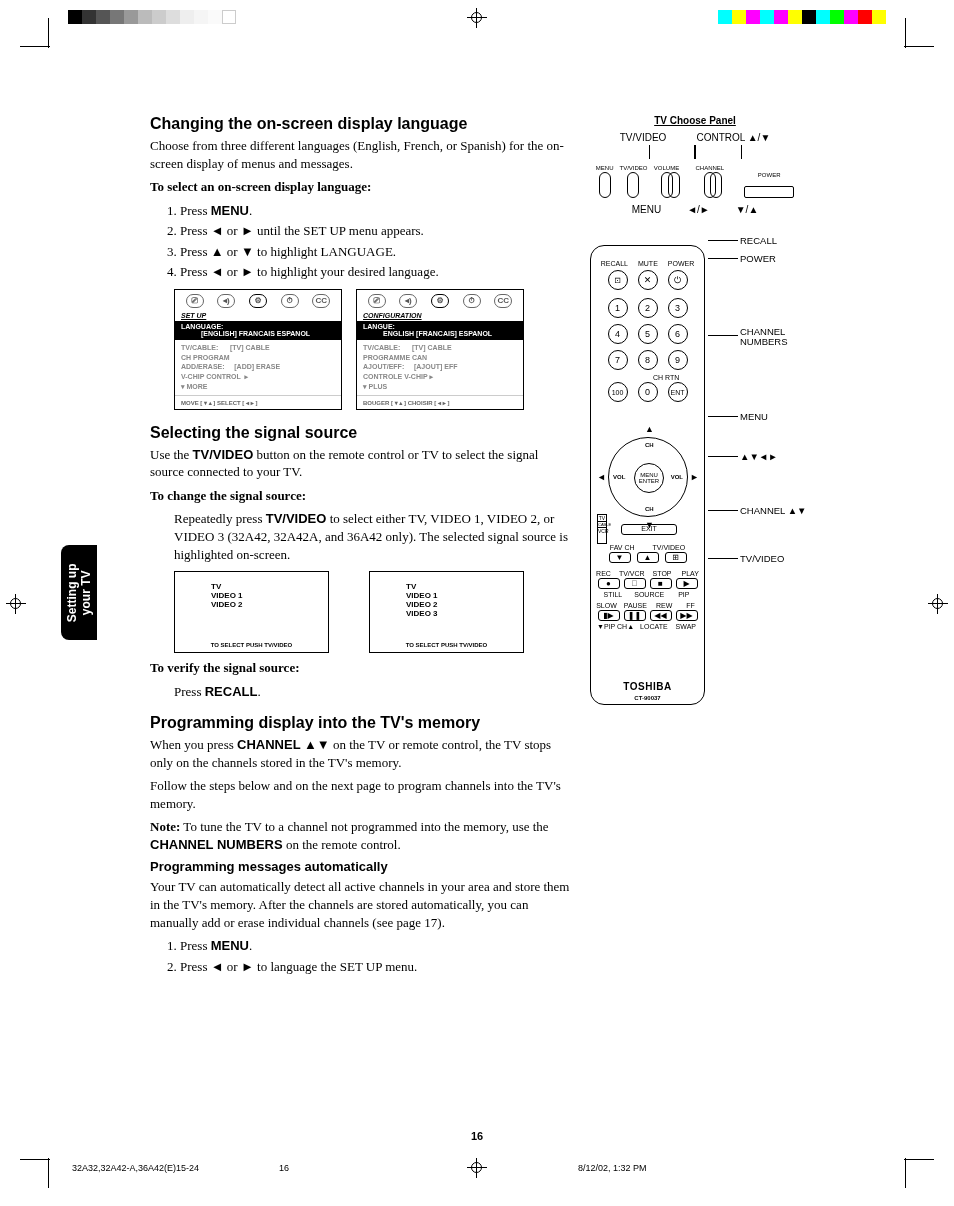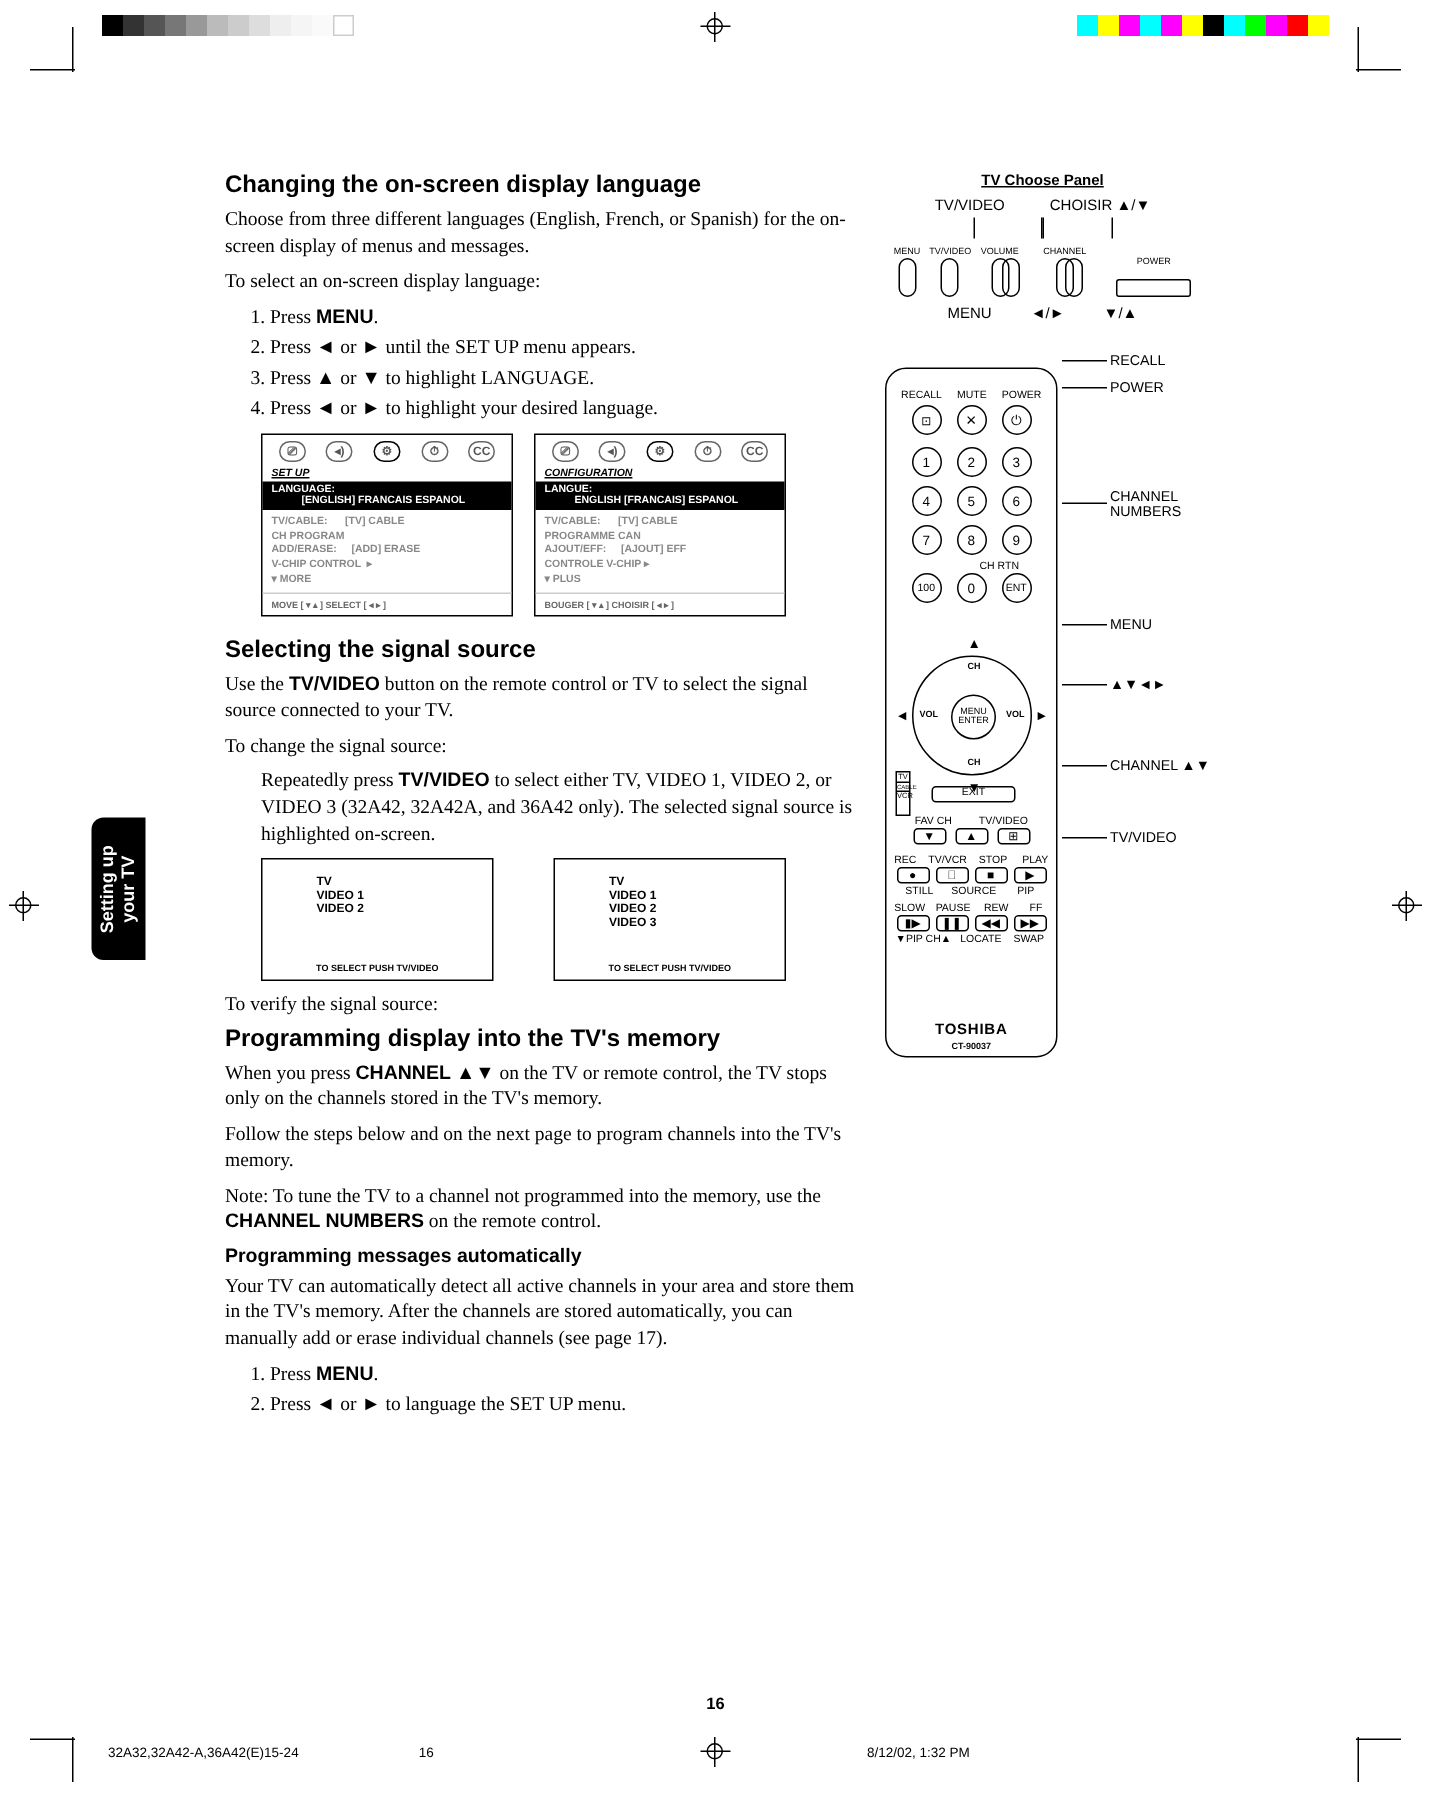--- a/index.html
+++ b/index.html
@@ -2,21 +2,21 @@
 <html><head>
 <meta charset="utf-8">
 <style>
   * { box-sizing: border-box; margin: 0; padding: 0; }
   body { width: 954px; height: 1206px; background: #fff; font-family: Georgia, "Times New Roman", serif; color: #000; position: relative; font-size: 13px; }
   .page { position: absolute; left: 150px; top: 115px; width: 660px; }
   .col-left { width: 420px; float: left; }
   .col-right { width: 230px; float: right; }
   h2 { font-family: Arial, Helvetica, sans-serif; font-size: 16px; font-weight: 800; margin-bottom: 4px; }
   p { line-height: 1.35; margin-bottom: 6px; }
-  .b { font-weight: normal; }
+  .b { font-weight: bold; }
   .sans-b { font-family: Arial, Helvetica, sans-serif; font-weight: 900; }
   ol { margin-left: 30px; margin-bottom: 8px; }
   ol li { margin-bottom: 3px; line-height: 1.35; }
   .arrow { font-family: Arial, sans-serif; }
   
   
   .osd-row { display: flex; gap: 14px; margin: 8px 0 14px 24px; }
   .osd { width: 168px; border: 1px solid #000; background: #fff; font-family: Arial, sans-serif; font-size: 7px; font-weight: bold; }
   .osd-icons { display: flex; justify-content: space-around; padding: 4px 4px 2px; }
   .osd-icon { width: 18px; height: 14px; border: 1px solid #666; border-radius: 8px; display: flex; align-items: center; justify-content: center; font-size: 8px; color: #555; }
@@ -208,39 +208,40 @@
       <div class="sig">
         <div>TV</div>
           <div>VIDEO 1</div>
           <div>VIDEO 2</div>
           <div>VIDEO 3</div>
         <div class="sig-foot">TO SELECT PUSH TV/VIDEO</div>
       </div>
     </div>
 
     <p class="b">To verify the signal source:</p>
+    <p style="margin-left:24px;margin-bottom:14px"><span>Press </span><span class="sans-b">RECALL</span><span>.</span></p>
 
     <h2>Programming display into the TV's memory</h2>
     <p><span>When you press </span><span class="sans-b">CHANNEL ▲▼</span><span> on the TV or remote control, the TV stops only on the channels stored in the TV's memory.</span></p>
     <p>Follow the steps below and on the next page to program channels into the TV's memory.</p>
     <p><span class="b">Note:</span><span> To tune the TV to a channel not programmed into the memory, use the </span><span class="sans-b">CHANNEL NUMBERS</span><span> on the remote control.</span></p>
     <h3>Programming messages automatically</h3>
     <p>Your TV can automatically detect all active channels in your area and store them in the TV's memory. After the channels are stored automatically, you can manually add or erase individual channels (see page 17).</p>
     <ol>
       <li><span>Press </span><span class="sans-b">MENU</span><span>.</span></li>
       <li><span>Press </span><span class="arrow">◄</span><span> or </span><span class="arrow">►</span><span> to language the SET UP menu.</span></li>
     </ol>
   </div>
 
   <div class="col-right">
     <div class="front-panel">
       <div class="fp-title">TV Choose Panel</div>
       <div class="fp-labels-top">
           <span>TV/VIDEO</span>
-          <span>CHOISIR ▲/▼</span>
+          <span>CONTROL ▲/▼</span>
         </div>
       <div style="height:14px;border-left:1px solid #000;border-right:1px solid #000;width:1px;margin:0 auto;position:relative">
         <div style="position:absolute;left:-46px;top:0;width:1px;height:14px;background:#000"></div>
         <div style="position:absolute;left:46px;top:0;width:1px;height:14px;background:#000"></div>
       </div>
       <div class="fp-row">
         <div>
             <div class="fp-btn-lbl">MENU</div>
             <div class="fp-knob"></div>
           </div>

